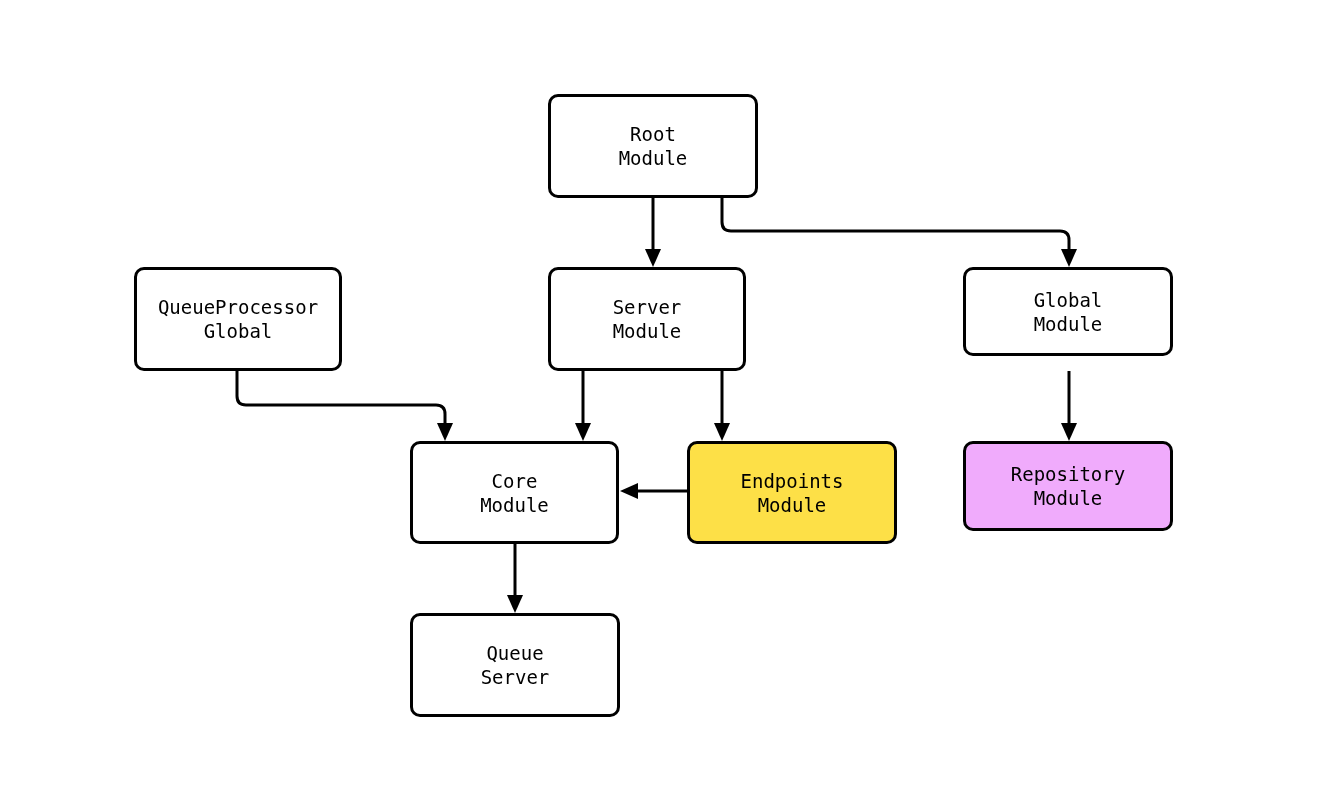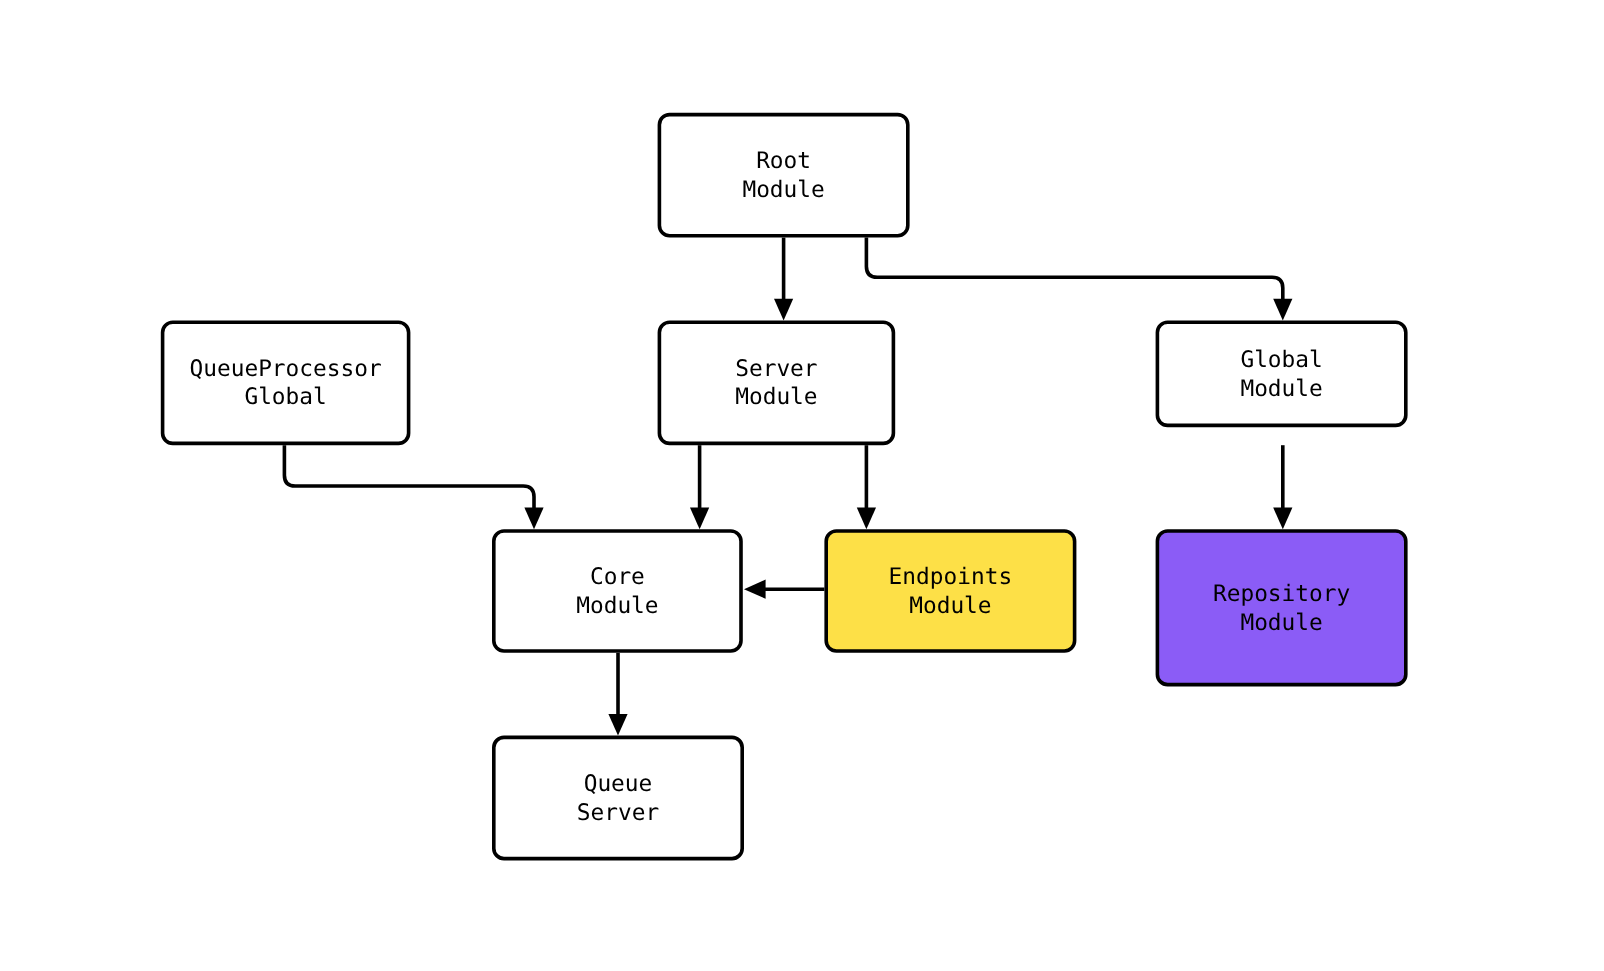--- a/index.html
+++ b/index.html
@@ -98,21 +98,21 @@
   <div class="node" style="left: 410px; top: 441px; width: 209px; height: 103px; border-color: rgb(0, 0, 0); background: rgb(255, 255, 255); border-width: 3px;">
     <span class="node-label">Core
 Module</span>
   </div>
 
   <div class="node" style="left: 687px; top: 441px; width: 210px; height: 103px; border-color: rgb(0, 0, 0); background: #fde047; border-width: 3px;">
     <span class="node-label">Endpoints
 Module</span>
   </div>
 
-  <div class="node" style="left: 963px; top: 441px; width: 210px; height: 131px; border-color: rgb(0, 0, 0); background: #8b5cf6; border-width: 3px;">
+  <div class="node" style="left: 963px; top: 441px; width: 210px; height: 90px; border-color: rgb(0, 0, 0); background: #f0abfc; border-width: 3px;">
     <span class="node-label">Repository
 Module</span>
   </div>
 
   <div class="node" style="left: 410px; top: 613px; width: 210px; height: 104px; border-color: rgb(0, 0, 0); background: rgb(255, 255, 255); border-width: 3px;">
     <span class="node-label">Queue
 Server</span>
   </div>
 
 </div>

